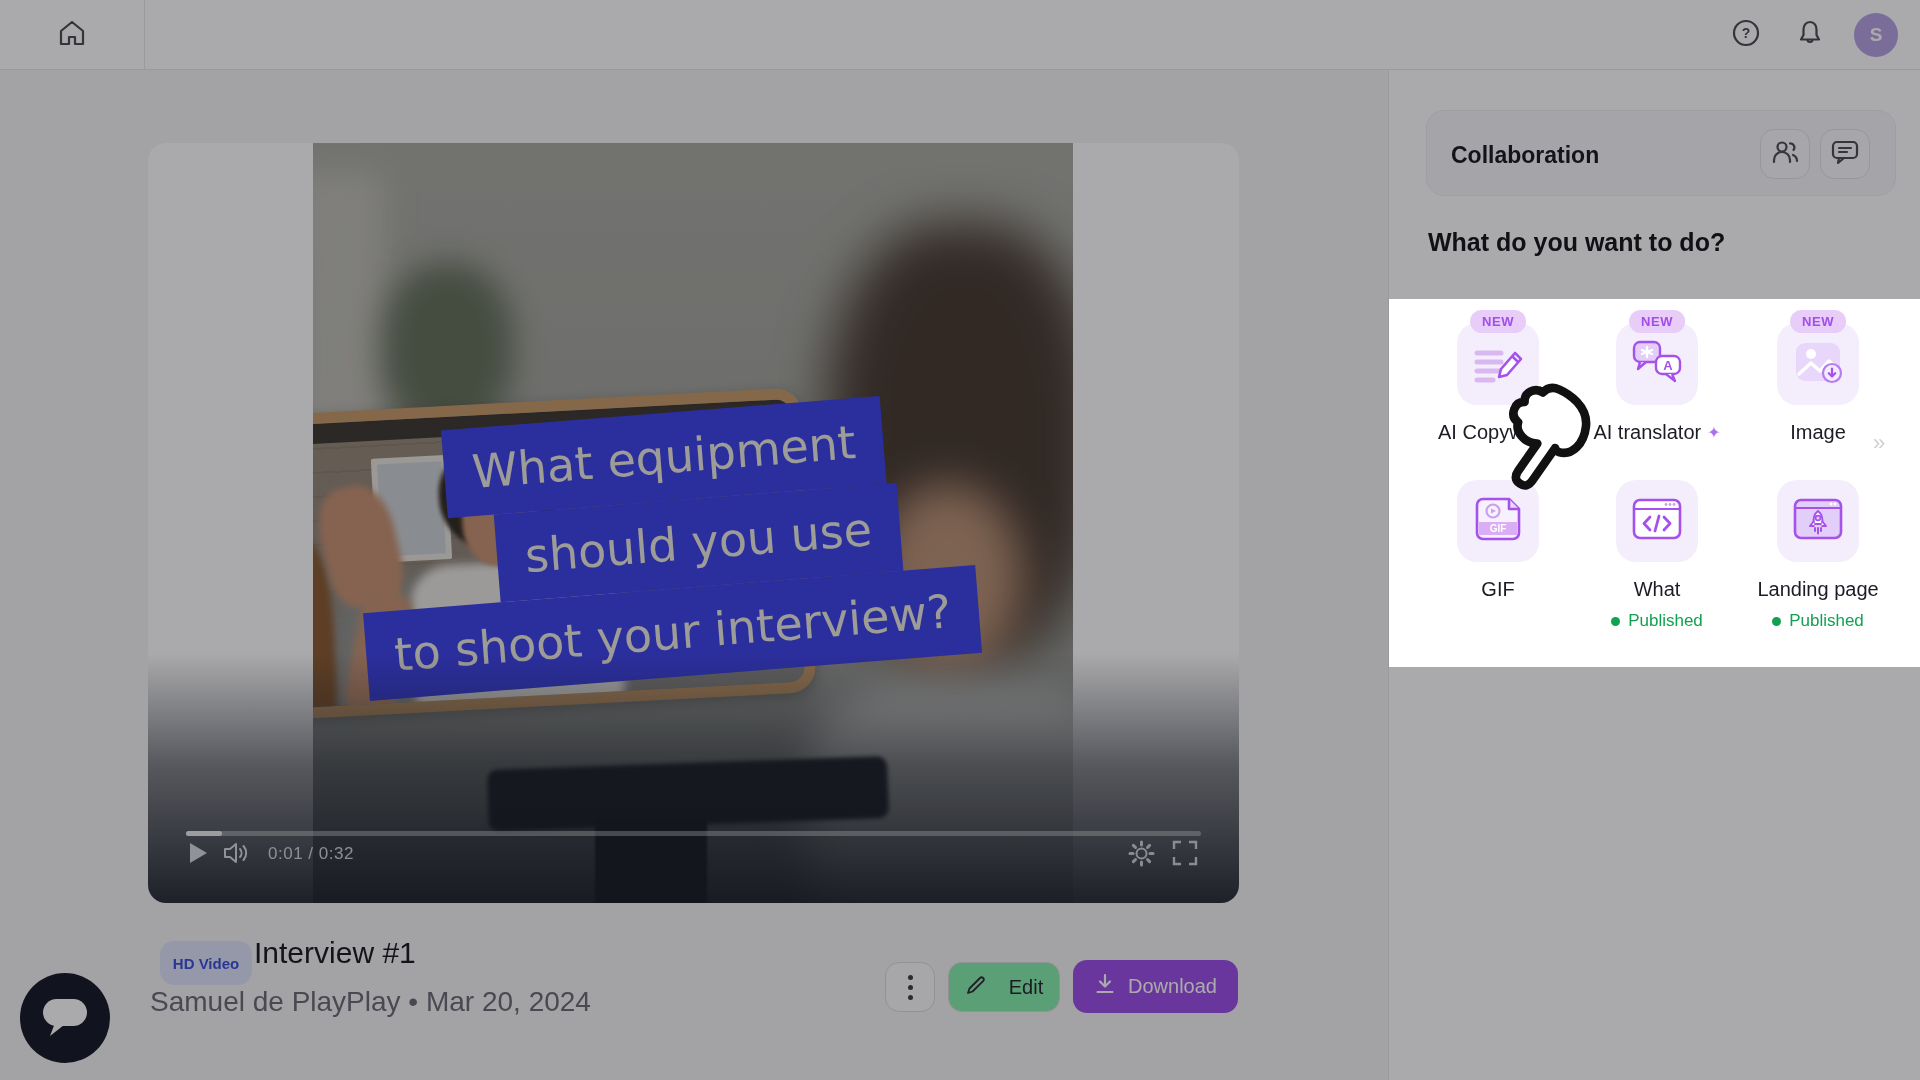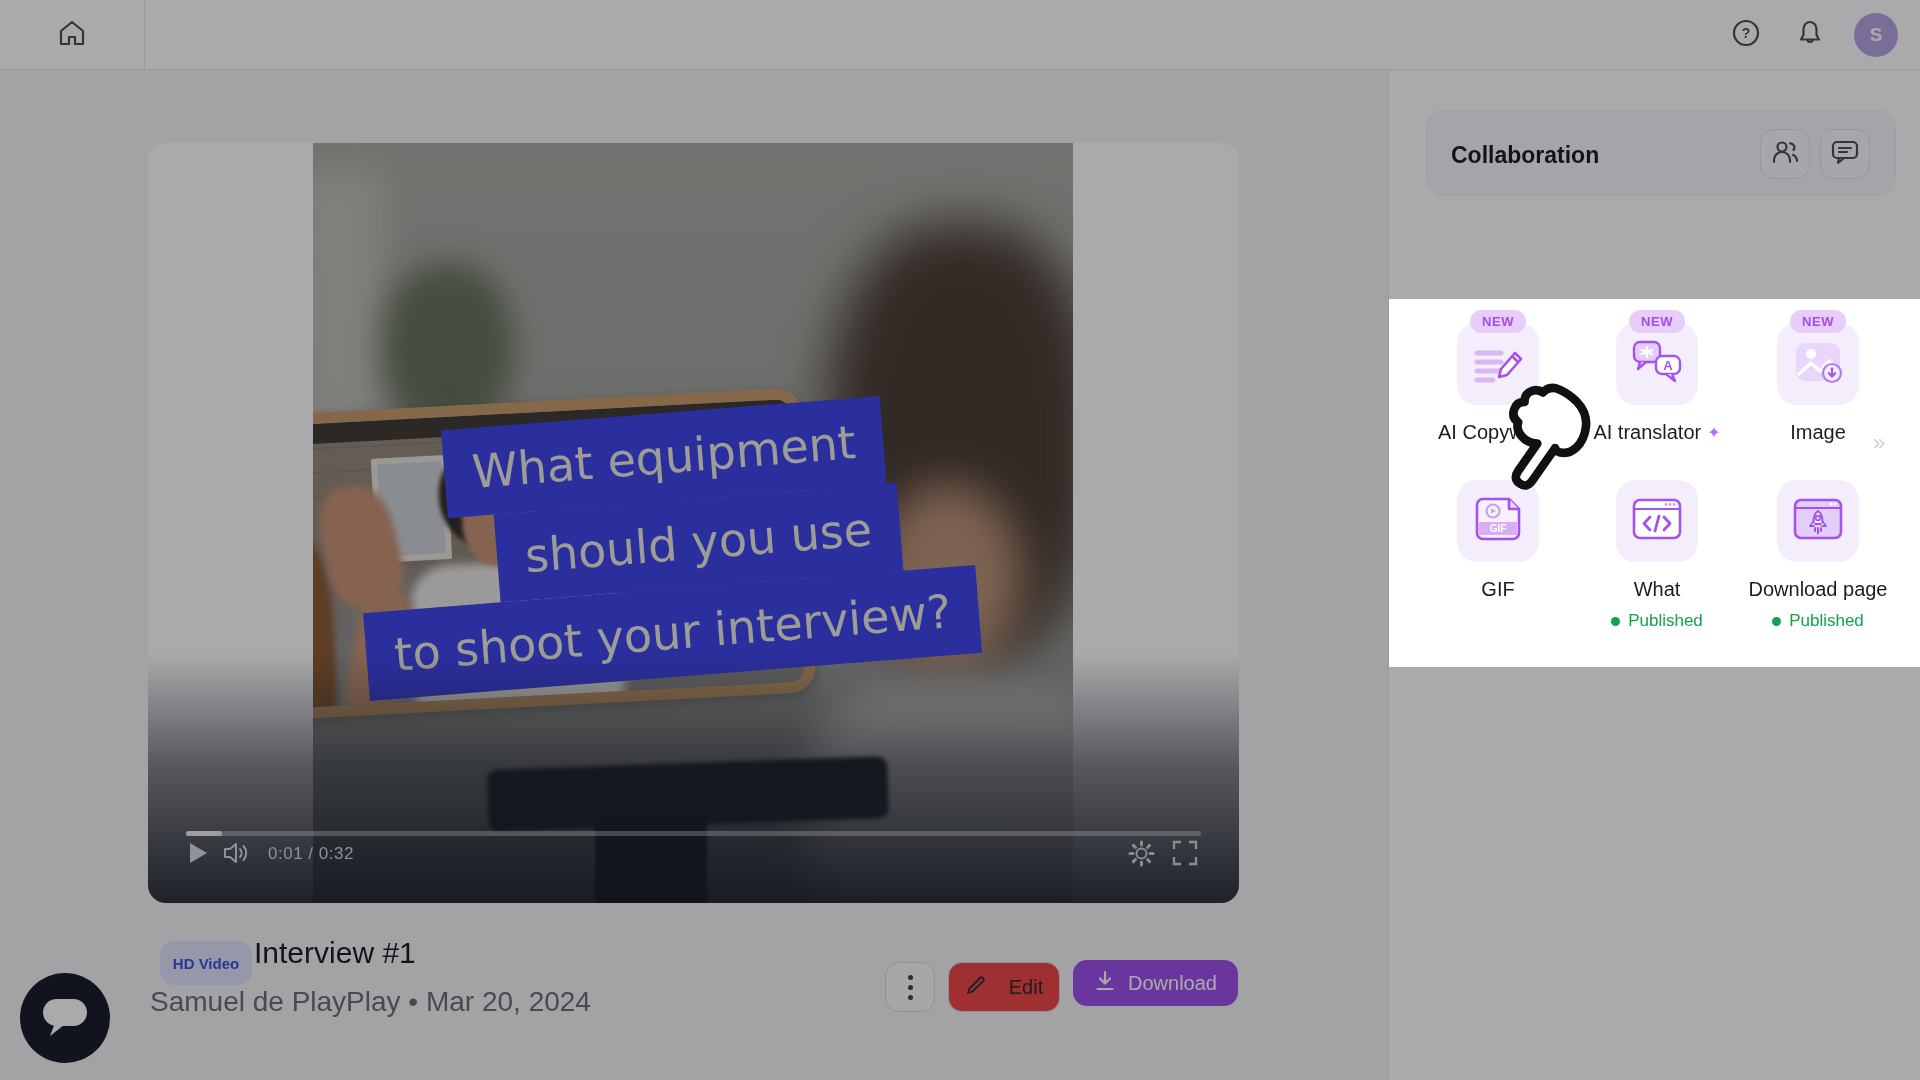--- a/index.html
+++ b/index.html
@@ -73,23 +73,23 @@
   .hd-badge { position:absolute; left:160px; top:941px; width:92px; height:44px; border-radius:14px;
     background:#dfe4fb; color:#3b4ed8; font-size:15px; font-weight:bold;
     display:flex; align-items:center; justify-content:center; z-index:2; }
   .v-title { position:absolute; left:254px; top:936px; font-size:30px; font-weight:500; color:#17171f; z-index:2; }
   .byline { position:absolute; left:150px; top:986px; font-size:28px; color:#6a6a74; z-index:2; }
   .kebab-btn { position:absolute; left:885px; top:962px; width:50px; height:50px; border-radius:14px;
     border:1px solid #d9d9de; background:#fbfbfc; display:flex; align-items:center; justify-content:center;
     flex-direction:column; gap:5px; cursor:pointer; z-index:2; }
   .kebab-dot { width:5px; height:5px; border-radius:50%; background:#3c3c44; }
   .edit-btn { position:absolute; left:948px; top:962px; width:112px; height:50px; border-radius:14px;
-    border:1px solid #d9d9de; background:#ef4444; display:flex; align-items:center; justify-content:center;
+    border:1px solid #d9d9de; background:#86efac; display:flex; align-items:center; justify-content:center;
     gap:22px; font-size:20px; color:#26262c; cursor:pointer; z-index:2; }
-  .download-btn { position:absolute; left:1073px; top:960px; width:165px; height:46px; border-radius:14px;
+  .download-btn { position:absolute; left:1073px; top:960px; width:165px; height:53px; border-radius:14px;
     background:#9a4de6; color:#ffffff; display:flex; align-items:center; justify-content:center;
     gap:12px; font-size:20px; cursor:pointer; z-index:2; }
 
   
   .sidebar { position:absolute; left:1388px; top:70px; width:532px; height:1010px;
     background:#ffffff; border-left:1px solid #e6e6ea; z-index:3; }
   .collab-card { position:absolute; left:37px; top:40px; width:470px; height:86px; border-radius:18px;
     background:#f7f6fa; border:1px solid #eeedf2; }
   .collab-title { position:absolute; left:24px; top:31px; font-size:23px; font-weight:600; color:#17171e; }
   .collab-btn { position:absolute; top:18px; width:50px; height:50px; border-radius:14px;
@@ -289,20 +289,21 @@
         <svg width="30" height="28" viewBox="0 0 30 28" fill="none" stroke="#4c4c54" stroke-width="2.2" stroke-linecap="round" stroke-linejoin="round">
           <rect x="3" y="4" width="24" height="16" rx="4"></rect>
           <path d="M9 20 L8 25 L14 20"></path>
           <path d="M9 10 H21"></path>
             <path d="M9 14 H17"></path>
         </svg>
       </span>
     </div>
   </div>
 
+  <div class="sb-heading">What do you want to do?</div>
 
   <div class="tile" style="left:49px; top:253px;">
     <div class="tile-box">
       <span class="new-badge">NEW</span>
       <span>
         <svg width="54" height="50" viewBox="0 0 54 50" fill="none">
           <g stroke="#d9b8f2" stroke-width="5" stroke-linecap="round">
             <path d="M6 16 H30"></path>
               <path d="M6 25 H30"></path>
               <path d="M6 34 H30"></path>
@@ -423,21 +424,21 @@
             <g stroke="#a552ec" stroke-width="2" stroke-linecap="round">
               <path d="M24 31 V34"></path>
                 <path d="M27 31 V36.5"></path>
                 <path d="M30 31 V34"></path>
             </g>
           </g>
         </svg>
       </span>
     </div>
     <div class="tile-label">
-      <span>Download page</span>
+      <span>Landing page</span>
     </div>
     <div class="status">
       <span class="status-dot"></span>
       <span>Published</span>
     </div>
   </div>
 
   <div class="more-chevron">»</div>
 </div>
 

